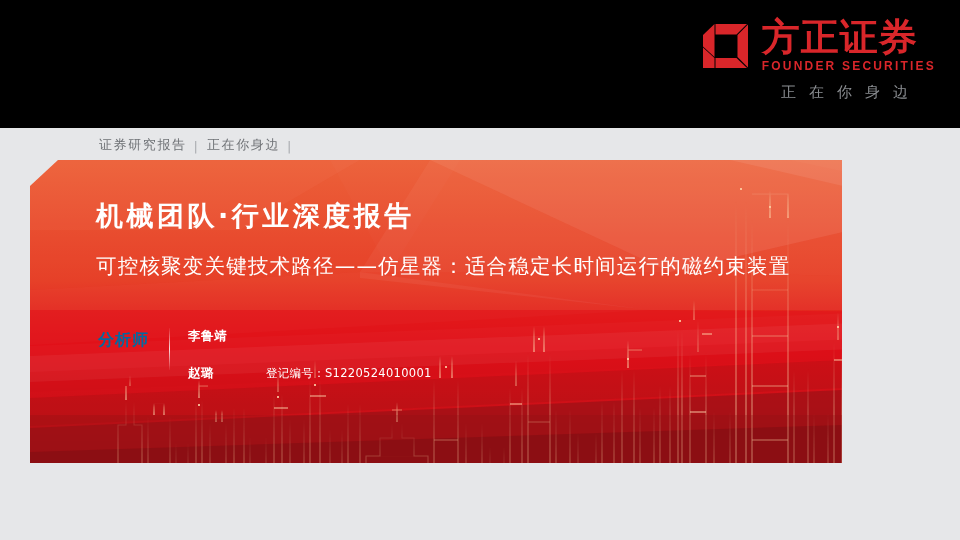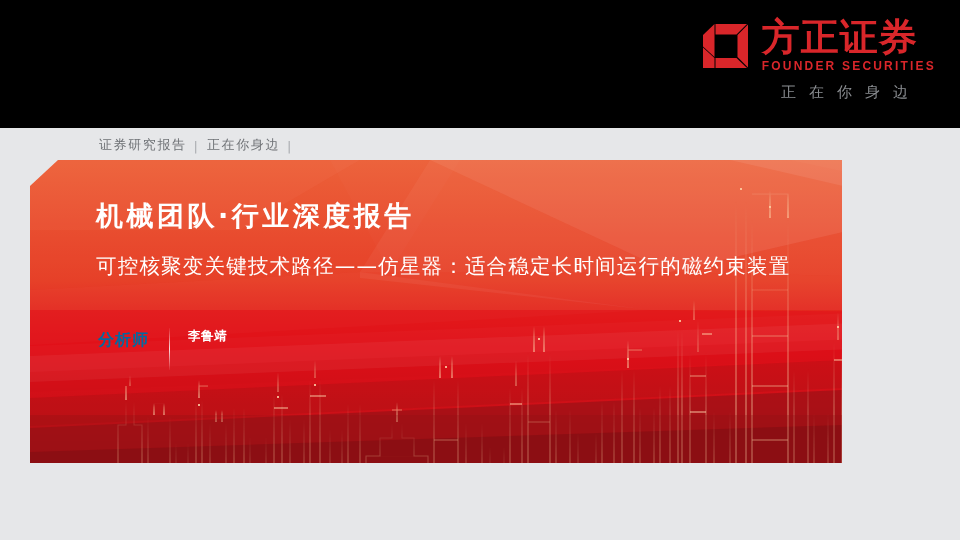--- a/index.html
+++ b/index.html
@@ -315,18 +315,22 @@
 
     <div class="b-text" id="title-sub">可控核聚变关键技术路径——仿星器：适合稳定长时间运行的磁约束装置</div>
 
     <div class="b-text" id="analyst-block">
       <div id="analyst-label">分析师</div>
       <div id="analyst-divider"></div>
       <div id="analyst-rows">
         <div class="analyst-row">
           <span class="a-name">李鲁靖</span>
         </div>
+        <div class="analyst-row">
+          <span class="a-name">赵璐</span>
+          <span class="a-reg">登记编号：S1220524010001</span>
+        </div>
       </div>
     </div>
 
   </div>
 
 </div>
 
 </body></html>

